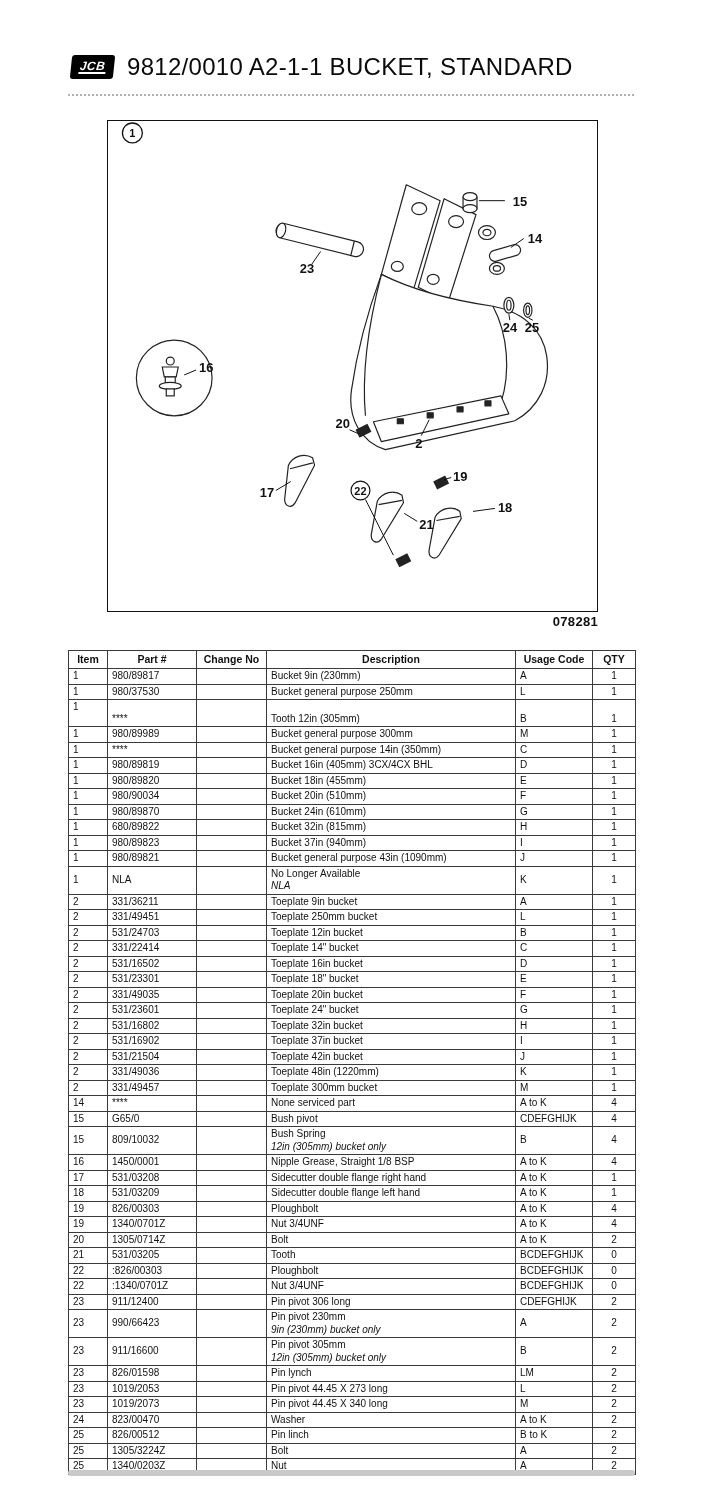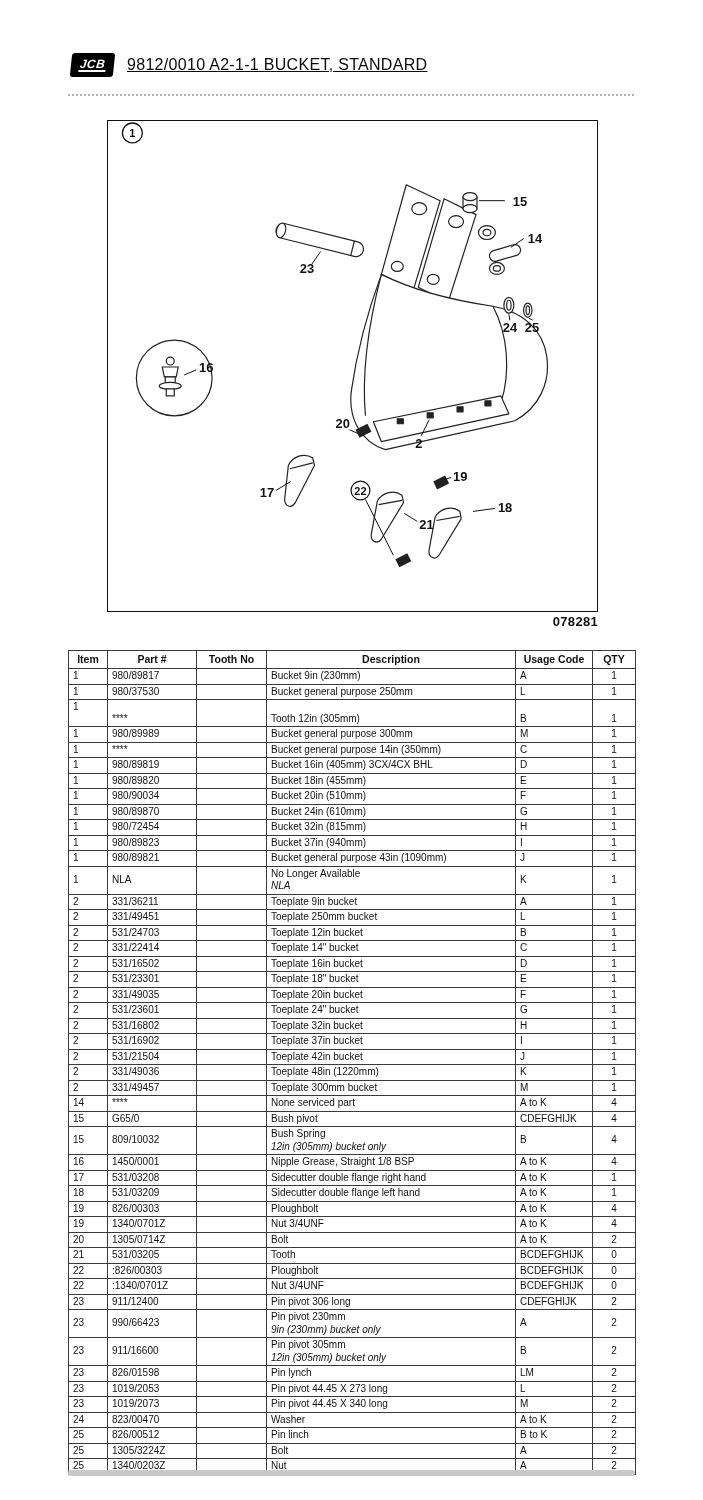--- a/index.html
+++ b/index.html
@@ -11,21 +11,21 @@
   .header { position: absolute; left: 71px; top: 53px; display: flex; align-items: center; gap: 13px; }
   .jcb-logo {
     width: 43px; height: 24px; background: #000; border-radius: 3px;
     transform: skewX(-6deg); display: flex; align-items: center; justify-content: center;
     flex: 0 0 auto;
   }
   .jcb-logo span {
     color: #fff; font-style: italic; font-weight: bold; font-size: 12px;
     letter-spacing: .5px; border-bottom: 2px solid #fff; line-height: 1.05; padding: 0 1px;
   }
-  .title { font-size: 16px; font-weight: 400; letter-spacing: .3px; color: #0a0a0a; text-decoration: underline; }
+  .title { font-size: 24px; font-weight: 400; letter-spacing: .3px; color: #0a0a0a; }
   .separator { position: absolute; left: 68px; top: 94px; width: 566px; border-top: 2px dotted #b0b0b0; }
   .diagram-box {
     position: absolute; left: 107px; top: 120px; width: 491px; height: 492px;
     border: 1.6px solid #111; background: #fff;
   }
   .diagram-box svg { display: block; width: 100%; height: 100%; }
   .diagram-box text {
     font-family: "Liberation Sans", sans-serif; font-weight: bold; font-size: 13px; fill: #111;
   }
   .diagram-box text.balloon-num { font-size: 11px; }
@@ -193,21 +193,21 @@
         <col style="width:89px">
         <col style="width:70px">
       <col style="width:249px">
         <col style="width:77px">
         <col style="width:43px">
     </colgroup>
     <thead>
       <tr>
         <th>Item</th>
         <th>Part #</th>
-        <th>Tooth No</th>
+        <th>Change No</th>
         <th>Description</th>
         <th>Usage Code</th>
         <th>QTY</th>
       </tr>
     </thead>
     <tbody>
         <tr>
     <td>1</td>
     <td>980/89817</td>
     <td></td>
@@ -292,21 +292,21 @@
     <td>980/89870</td>
     <td></td>
     <td>
             <div class="d1">Bucket 24in (610mm)</div>
           </td>
     <td>G</td>
     <td>1</td>
   </tr>
         <tr>
     <td>1</td>
-    <td>980/72454</td>
+    <td>680/89822</td>
     <td></td>
     <td>
             <div class="d1">Bucket 32in (815mm)</div>
           </td>
     <td>H</td>
     <td>1</td>
   </tr>
         <tr>
     <td>1</td>
     <td>980/89823</td>

